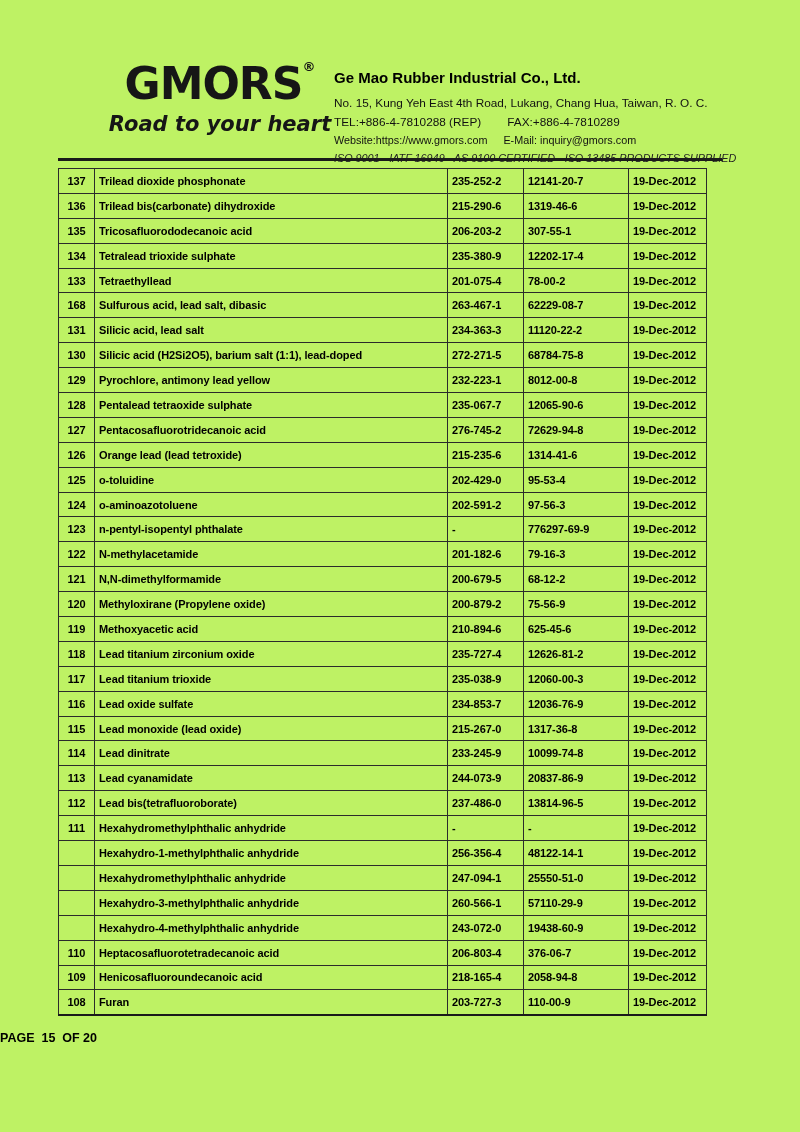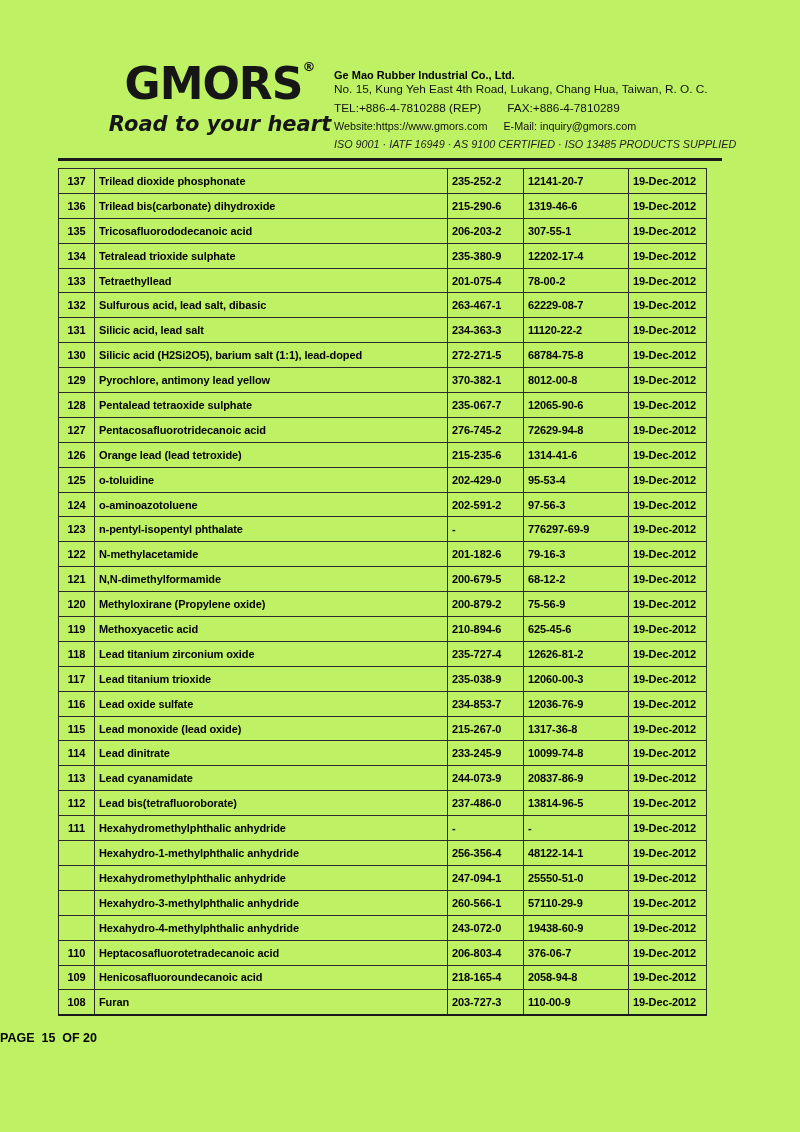--- a/index.html
+++ b/index.html
@@ -15,22 +15,22 @@
     font-weight:bold; font-size:44px; line-height:1;
     letter-spacing:-1px; color:#161616; white-space:nowrap;
   }
   .logo-reg { font-size:13px; vertical-align:28px; font-weight:bold; letter-spacing:0; }
   .logo-tagline {
     font-family:"DejaVu Sans", sans-serif;
     font-style:italic; font-weight:600; font-size:21px; margin-top:6px;
     color:#161616; white-space:nowrap;
   }
   .info-block { position:absolute; left:334px; top:69px; width:420px; }
-  .company-name { font-weight:bold; font-size:11px; color:#000; }
-  .address-line { font-size:11.8px; margin-top:1px; }
+  .company-name { font-weight:bold; font-size:15px; color:#000; }
+  .address-line { font-size:11.8px; margin-top:10px; }
   .telfax-line  { font-size:11.8px; margin-top:5px; white-space:nowrap; }
   .telfax-line .fax { margin-left:26px; }
   .webmail-line { font-size:10.8px; margin-top:5px; white-space:nowrap; }
   .webmail-line .email { margin-left:16px; }
   .iso-line { font-style:italic; font-size:10.8px; margin-top:6px; white-space:nowrap; color:#222; }
   .header-rule { position:absolute; left:58px; top:158px; width:664px; height:3px; background:#1a1a1a; }
   
   table.substances {
     position:absolute; left:58px; top:168px; width:648px;
     border-collapse:collapse; table-layout:fixed;
@@ -116,21 +116,21 @@
           <td class="col-date">19-Dec-2012</td>
         </tr>
         <tr>
           <td class="col-no">133</td>
           <td class="col-name">Tetraethyllead</td>
           <td class="col-ec">201-075-4</td>
           <td class="col-cas">78-00-2</td>
           <td class="col-date">19-Dec-2012</td>
         </tr>
         <tr>
-          <td class="col-no">132</td>
+          <td class="col-no">168</td>
           <td class="col-name">Sulfurous acid, lead salt, dibasic</td>
           <td class="col-ec">263-467-1</td>
           <td class="col-cas">62229-08-7</td>
           <td class="col-date">19-Dec-2012</td>
         </tr>
         <tr>
           <td class="col-no">131</td>
           <td class="col-name">Silicic acid, lead salt</td>
           <td class="col-ec">234-363-3</td>
           <td class="col-cas">11120-22-2</td>
@@ -139,21 +139,21 @@
         <tr>
           <td class="col-no">130</td>
           <td class="col-name">Silicic acid (H2Si2O5), barium salt (1:1), lead-doped</td>
           <td class="col-ec">272-271-5</td>
           <td class="col-cas">68784-75-8</td>
           <td class="col-date">19-Dec-2012</td>
         </tr>
         <tr>
           <td class="col-no">129</td>
           <td class="col-name">Pyrochlore, antimony lead yellow</td>
-          <td class="col-ec">370-382-1</td>
+          <td class="col-ec">232-223-1</td>
           <td class="col-cas">8012-00-8</td>
           <td class="col-date">19-Dec-2012</td>
         </tr>
         <tr>
           <td class="col-no">128</td>
           <td class="col-name">Pentalead tetraoxide sulphate</td>
           <td class="col-ec">235-067-7</td>
           <td class="col-cas">12065-90-6</td>
           <td class="col-date">19-Dec-2012</td>
         </tr>

